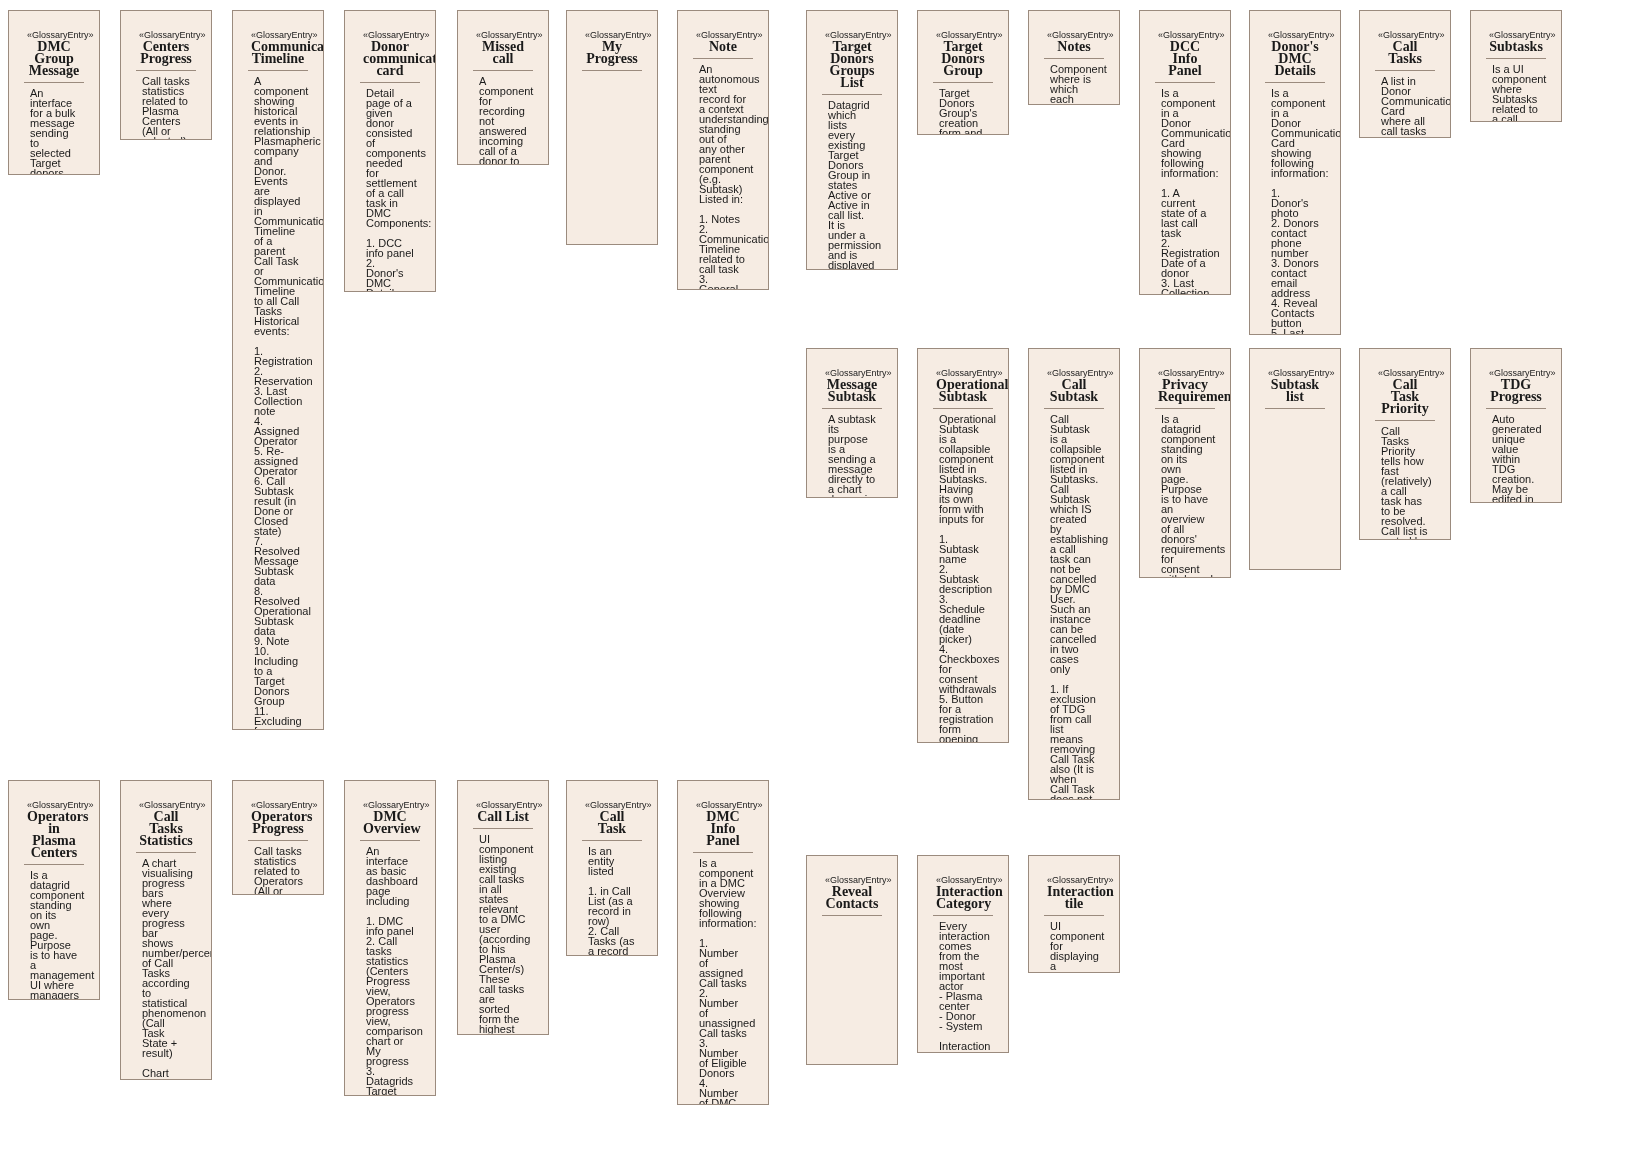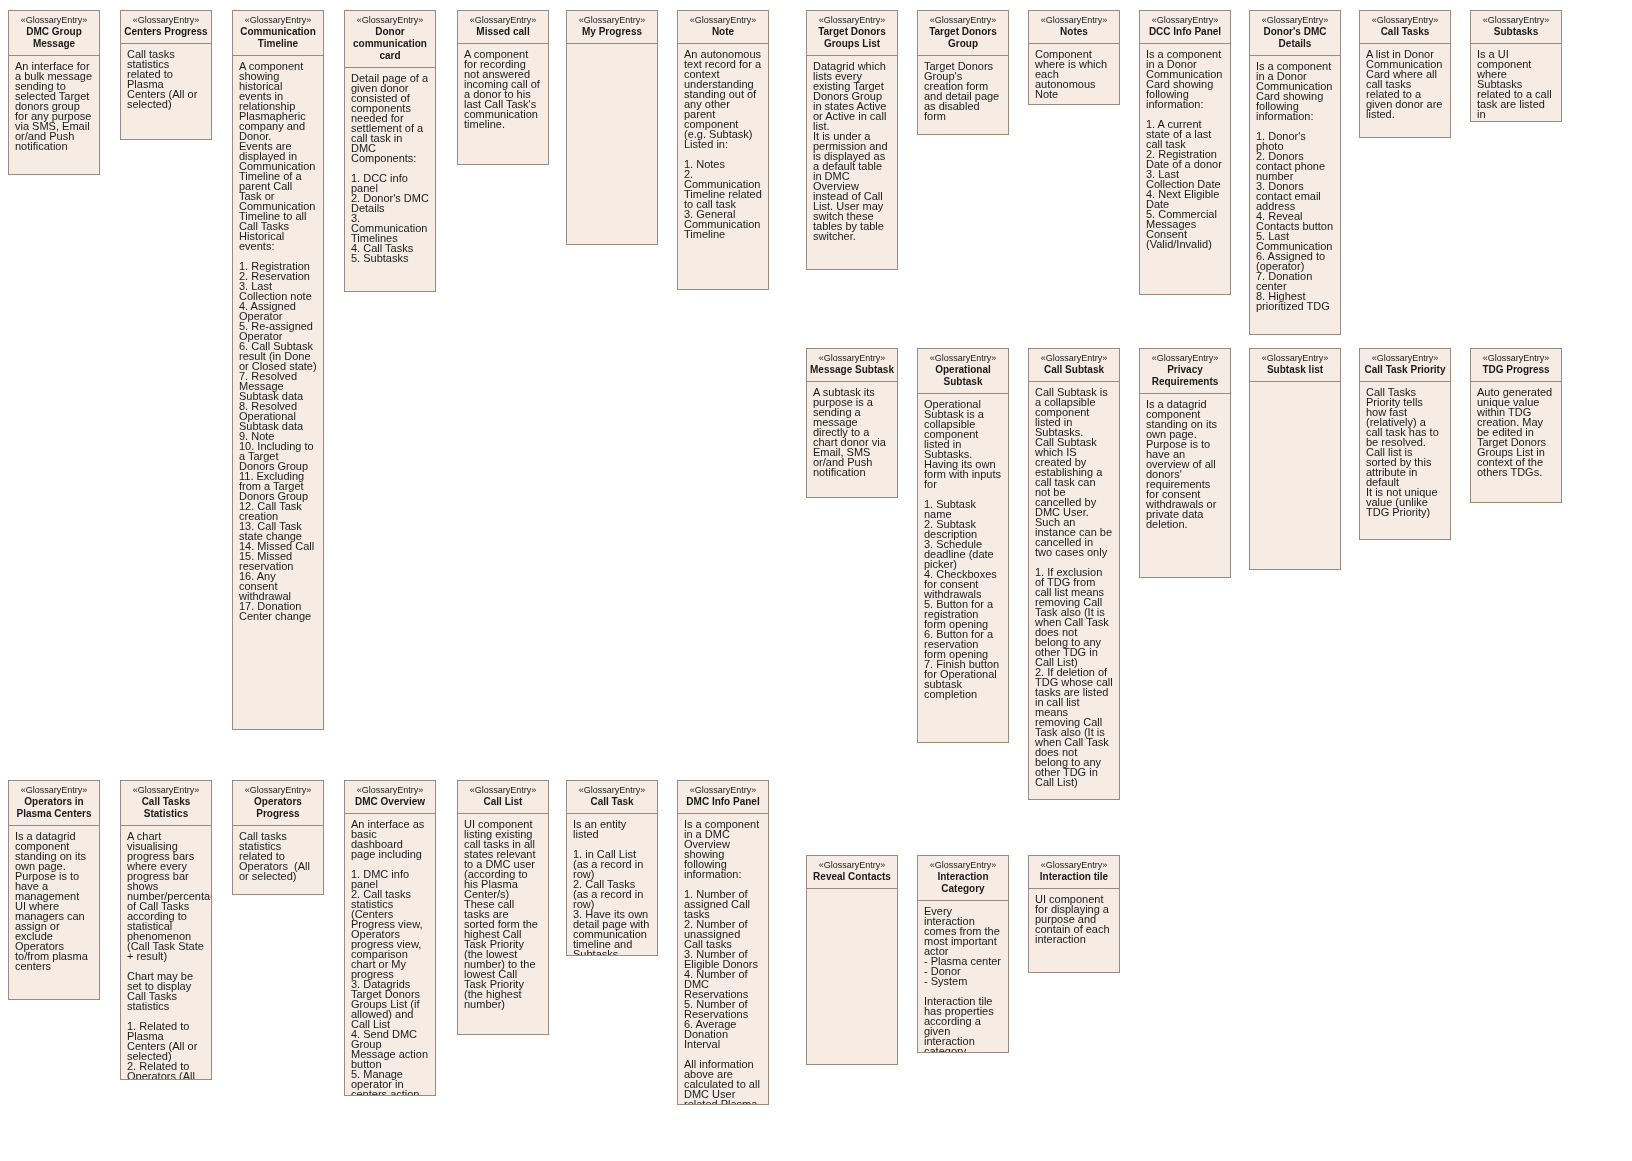--- a/index.html
+++ b/index.html
@@ -21,39 +21,40 @@
   }
   .note {
     position: absolute;
     box-sizing: border-box;
     background: #f6ece3;
     border: 1px solid #9b8b7e;
     border-top: 1px solid #9b8b7e;
     font-size: 9.5px;
     line-height: 12.4px;
     color: #1a1a1a;
-    padding: 0;
+    padding: 15px;
     overflow: hidden;
   }
   .note .hdr {
     text-align: center;
     padding: 4px 3px 2px 3px;
   }
   .note .stereo {
     display: block;
     font-size: 9px;
     line-height: 11px;
     color: #1a1a1a;
   }
   .note .title {
     display: block;
-    font-size: 10px;
+    font-size: 14px;
     line-height: 12px;
     font-weight: bold;
     color: #1a1a1a;
+    font-family: Liberation Serif, serif;
   }
   .note .sep {
     height: 1px;
     background: #9b8b7e;
     margin: 3px 0 0 0;
   }
   .note .body {
     padding: 5px 6px 5px 6px;
     white-space: pre-wrap;
     font-size: 11px;

